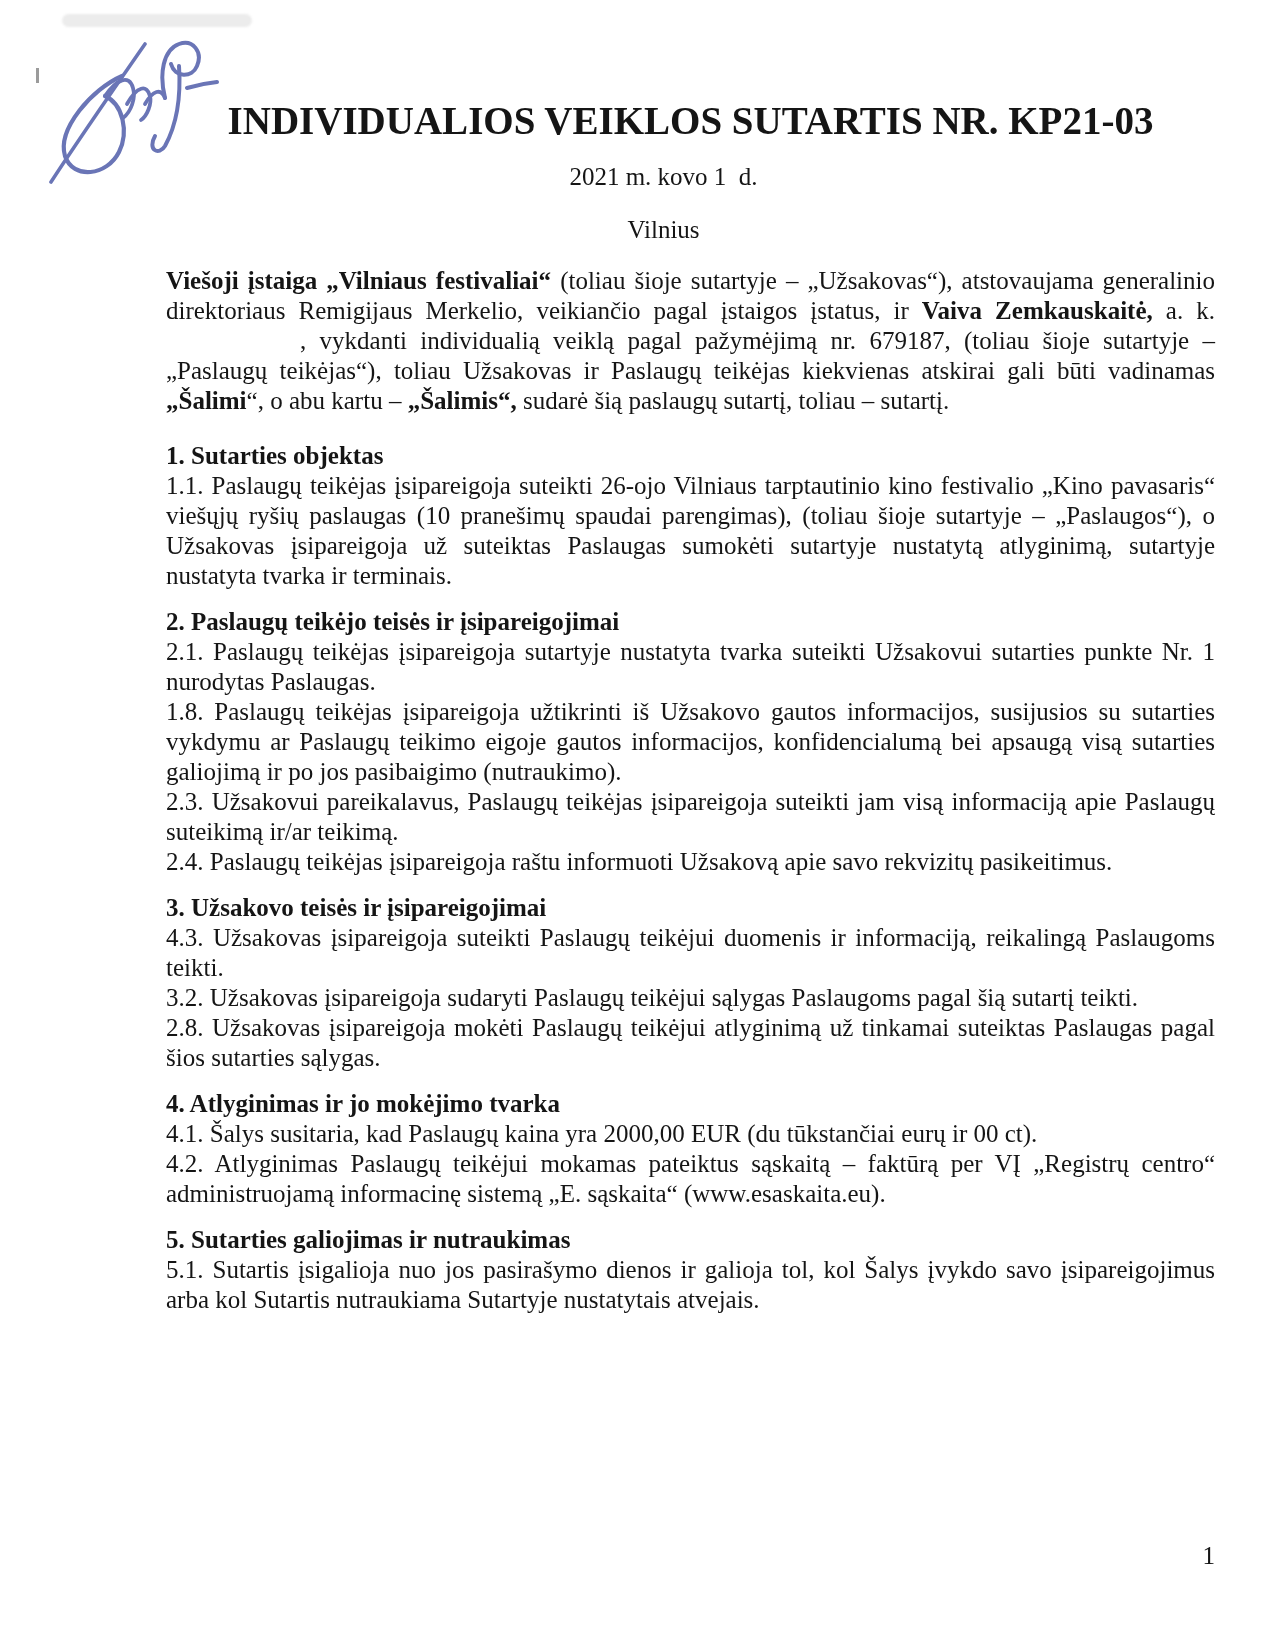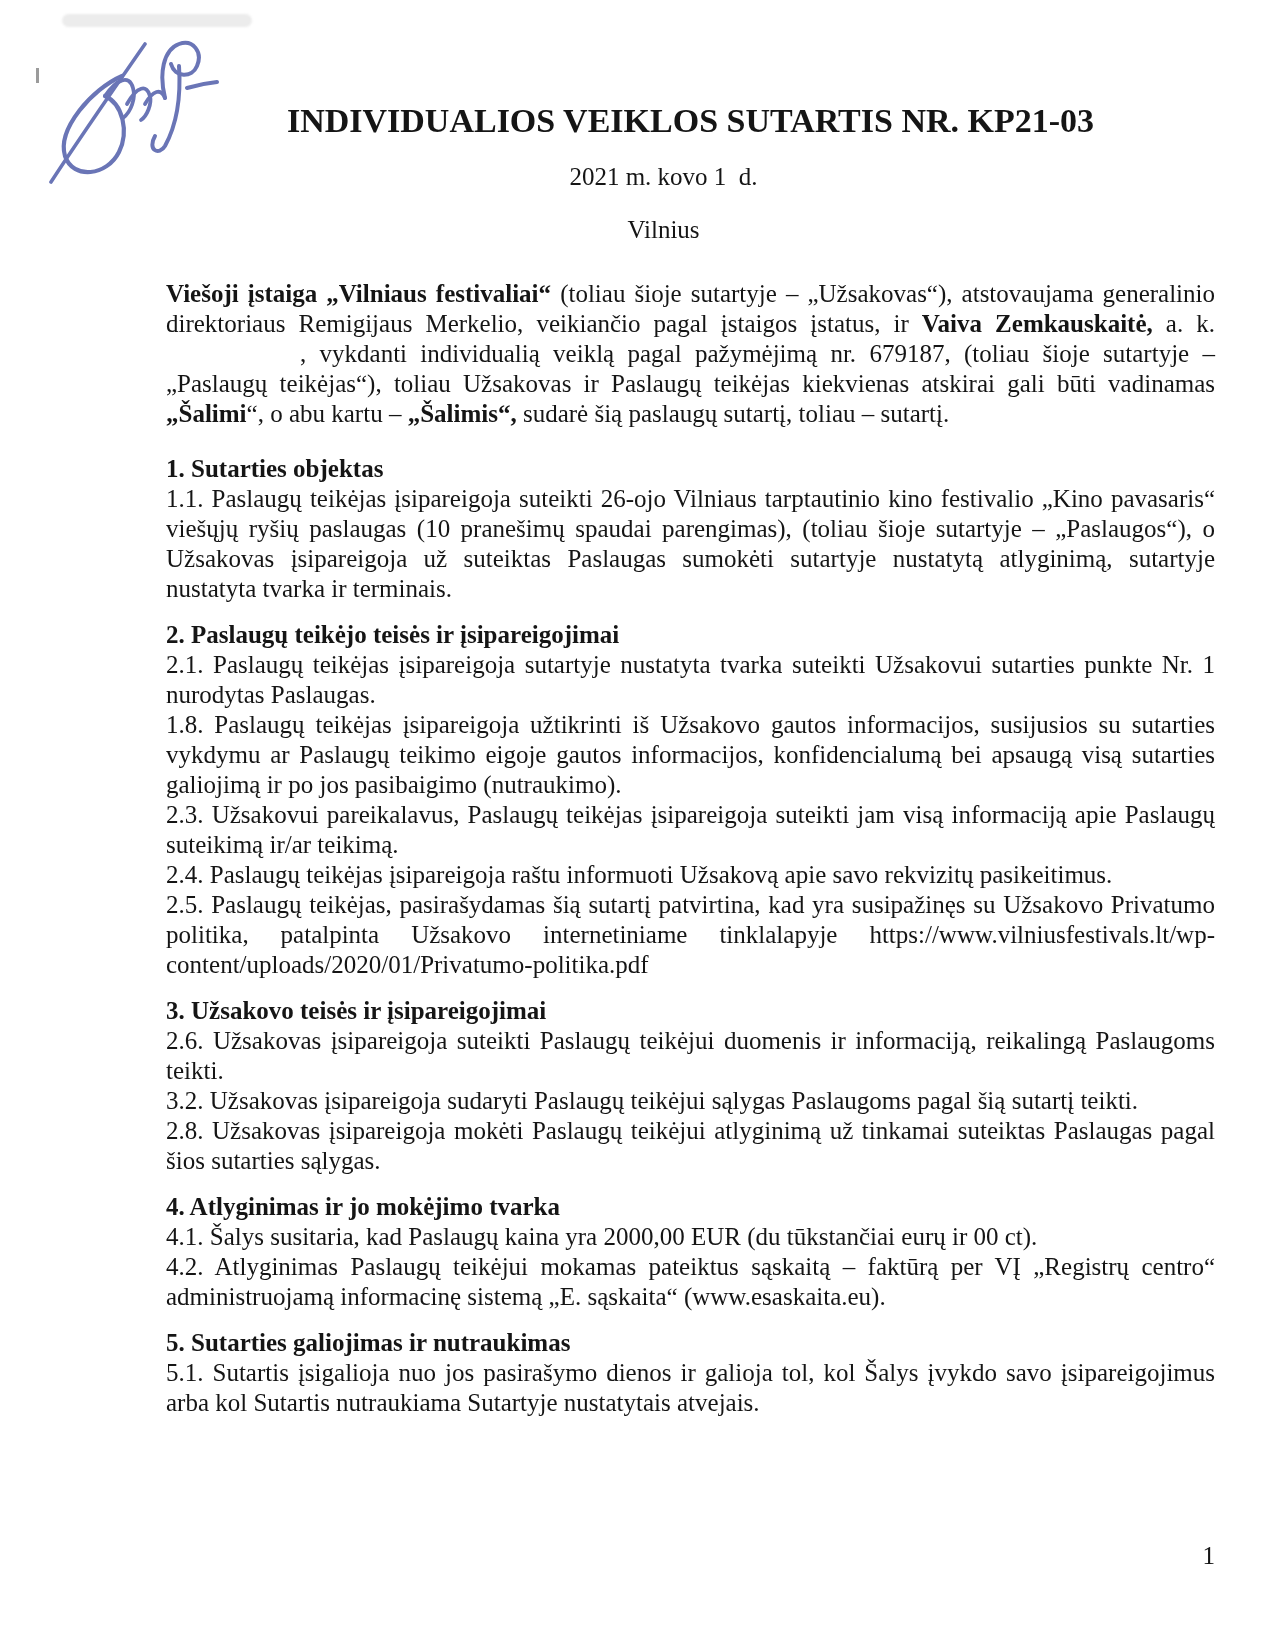--- a/index.html
+++ b/index.html
@@ -13,37 +13,37 @@
     color: #151515;
     overflow: hidden;
   }
   .content {
     position: absolute;
     left: 166px;
     top: 102px;
     width: 1049px;
   }
   .doc-title {
-    font-size: 34px;
+    font-size: 39px;
     line-height: 38px;
     font-weight: bold;
     text-align: center;
     margin: 0;
   }
   .doc-date, .doc-place {
     font-size: 25px;
     line-height: 30px;
     text-align: center;
     white-space: pre;
     transform: translateX(-27px);
   }
   .doc-date  { margin-top: 22px; }
   .doc-place { margin-top: 23px; }
   .intro {
-    margin-top: 34px;
+    margin-top: 21px;
     font-size: 25px;
     line-height: 30px;
     text-align: justify;
   }
   .intro b { font-weight: bold; }
   .redaction-gap { display: inline-block; height: 1px; }
   .section { margin-top: 16px; }
   .section h2 {
     font-size: 25px;
     line-height: 30px;
@@ -127,25 +127,24 @@
         <section class="section">
           <h2>1. Sutarties objektas</h2>
           <p>1.1. Paslaugų teikėjas įsipareigoja suteikti 26-ojo Vilniaus tarptautinio kino festivalio „Kino pavasaris“ viešųjų ryšių paslaugas (10 pranešimų spaudai parengimas), (toliau šioje sutartyje – „Paslaugos“), o Užsakovas įsipareigoja už suteiktas Paslaugas sumokėti sutartyje nustatytą atlyginimą, sutartyje nustatyta tvarka ir terminais.</p>
         </section>
         <section class="section">
           <h2>2. Paslaugų teikėjo teisės ir įsipareigojimai</h2>
           <p>2.1. Paslaugų teikėjas įsipareigoja sutartyje nustatyta tvarka suteikti Užsakovui sutarties punkte Nr. 1 nurodytas Paslaugas.</p>
           <p>1.8. Paslaugų teikėjas įsipareigoja užtikrinti iš Užsakovo gautos informacijos, susijusios su sutarties vykdymu ar Paslaugų teikimo eigoje gautos informacijos, konfidencialumą bei apsaugą visą sutarties galiojimą ir po jos pasibaigimo (nutraukimo).</p>
           <p>2.3. Užsakovui pareikalavus, Paslaugų teikėjas įsipareigoja suteikti jam visą informaciją apie Paslaugų suteikimą ir/ar teikimą.</p>
           <p>2.4. Paslaugų teikėjas įsipareigoja raštu informuoti Užsakovą apie savo rekvizitų pasikeitimus.</p>
-          <p>2.5. Paslaugų teikėjas, pasirašydamas šią sutartį patvirtina, kad yra susipažinęs su Užsakovo Privatumo politika, patalpinta Užsakovo internetiniame tinklalapyje https://www.vilniusfestivals.lt/wp-content/uploads/2020/01/Privatumo-politika.pdf</p>
         </section>
         <section class="section">
           <h2>3. Užsakovo teisės ir įsipareigojimai</h2>
-          <p>2.6. Užsakovas įsipareigoja suteikti Paslaugų teikėjui duomenis ir informaciją, reikalingą Paslaugoms teikti.</p>
+          <p>4.3. Užsakovas įsipareigoja suteikti Paslaugų teikėjui duomenis ir informaciją, reikalingą Paslaugoms teikti.</p>
           <p>3.2. Užsakovas įsipareigoja sudaryti Paslaugų teikėjui sąlygas Paslaugoms pagal šią sutartį teikti.</p>
           <p>2.8. Užsakovas įsipareigoja mokėti Paslaugų teikėjui atlyginimą už tinkamai suteiktas Paslaugas pagal šios sutarties sąlygas.</p>
         </section>
         <section class="section">
           <h2>4. Atlyginimas ir jo mokėjimo tvarka</h2>
           <p>4.1. Šalys susitaria, kad Paslaugų kaina yra 2000,00 EUR (du tūkstančiai eurų ir 00 ct).</p>
           <p>4.2. Atlyginimas Paslaugų teikėjui mokamas pateiktus sąskaitą – faktūrą  per VĮ „Registrų centro“ administruojamą informacinę sistemą „E. sąskaita“ (www.esaskaita.eu).</p>
         </section>
         <section class="section">
           <h2>5. Sutarties galiojimas ir nutraukimas</h2>

